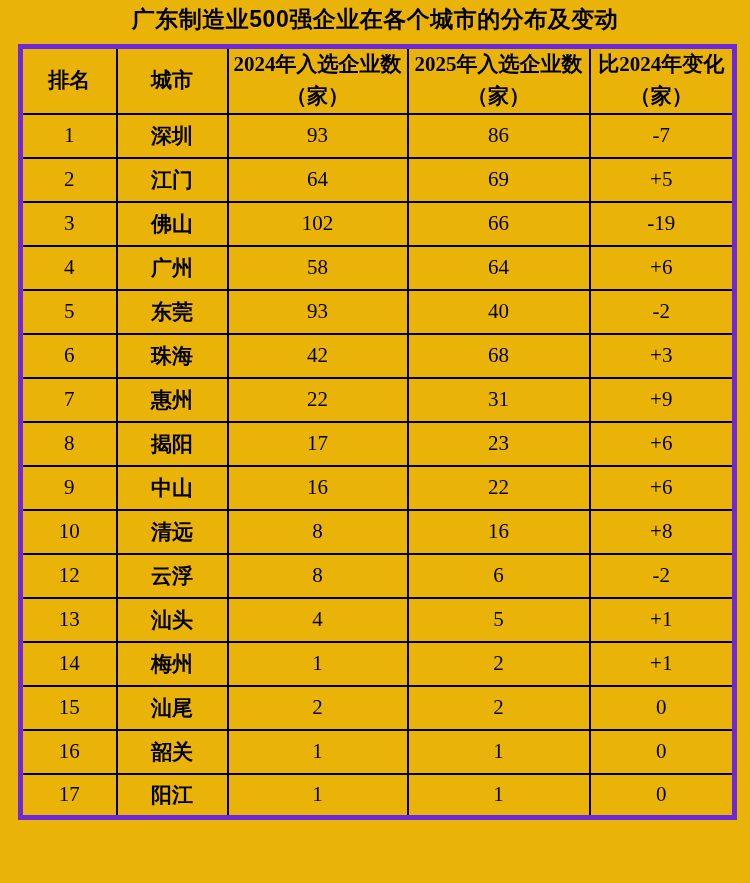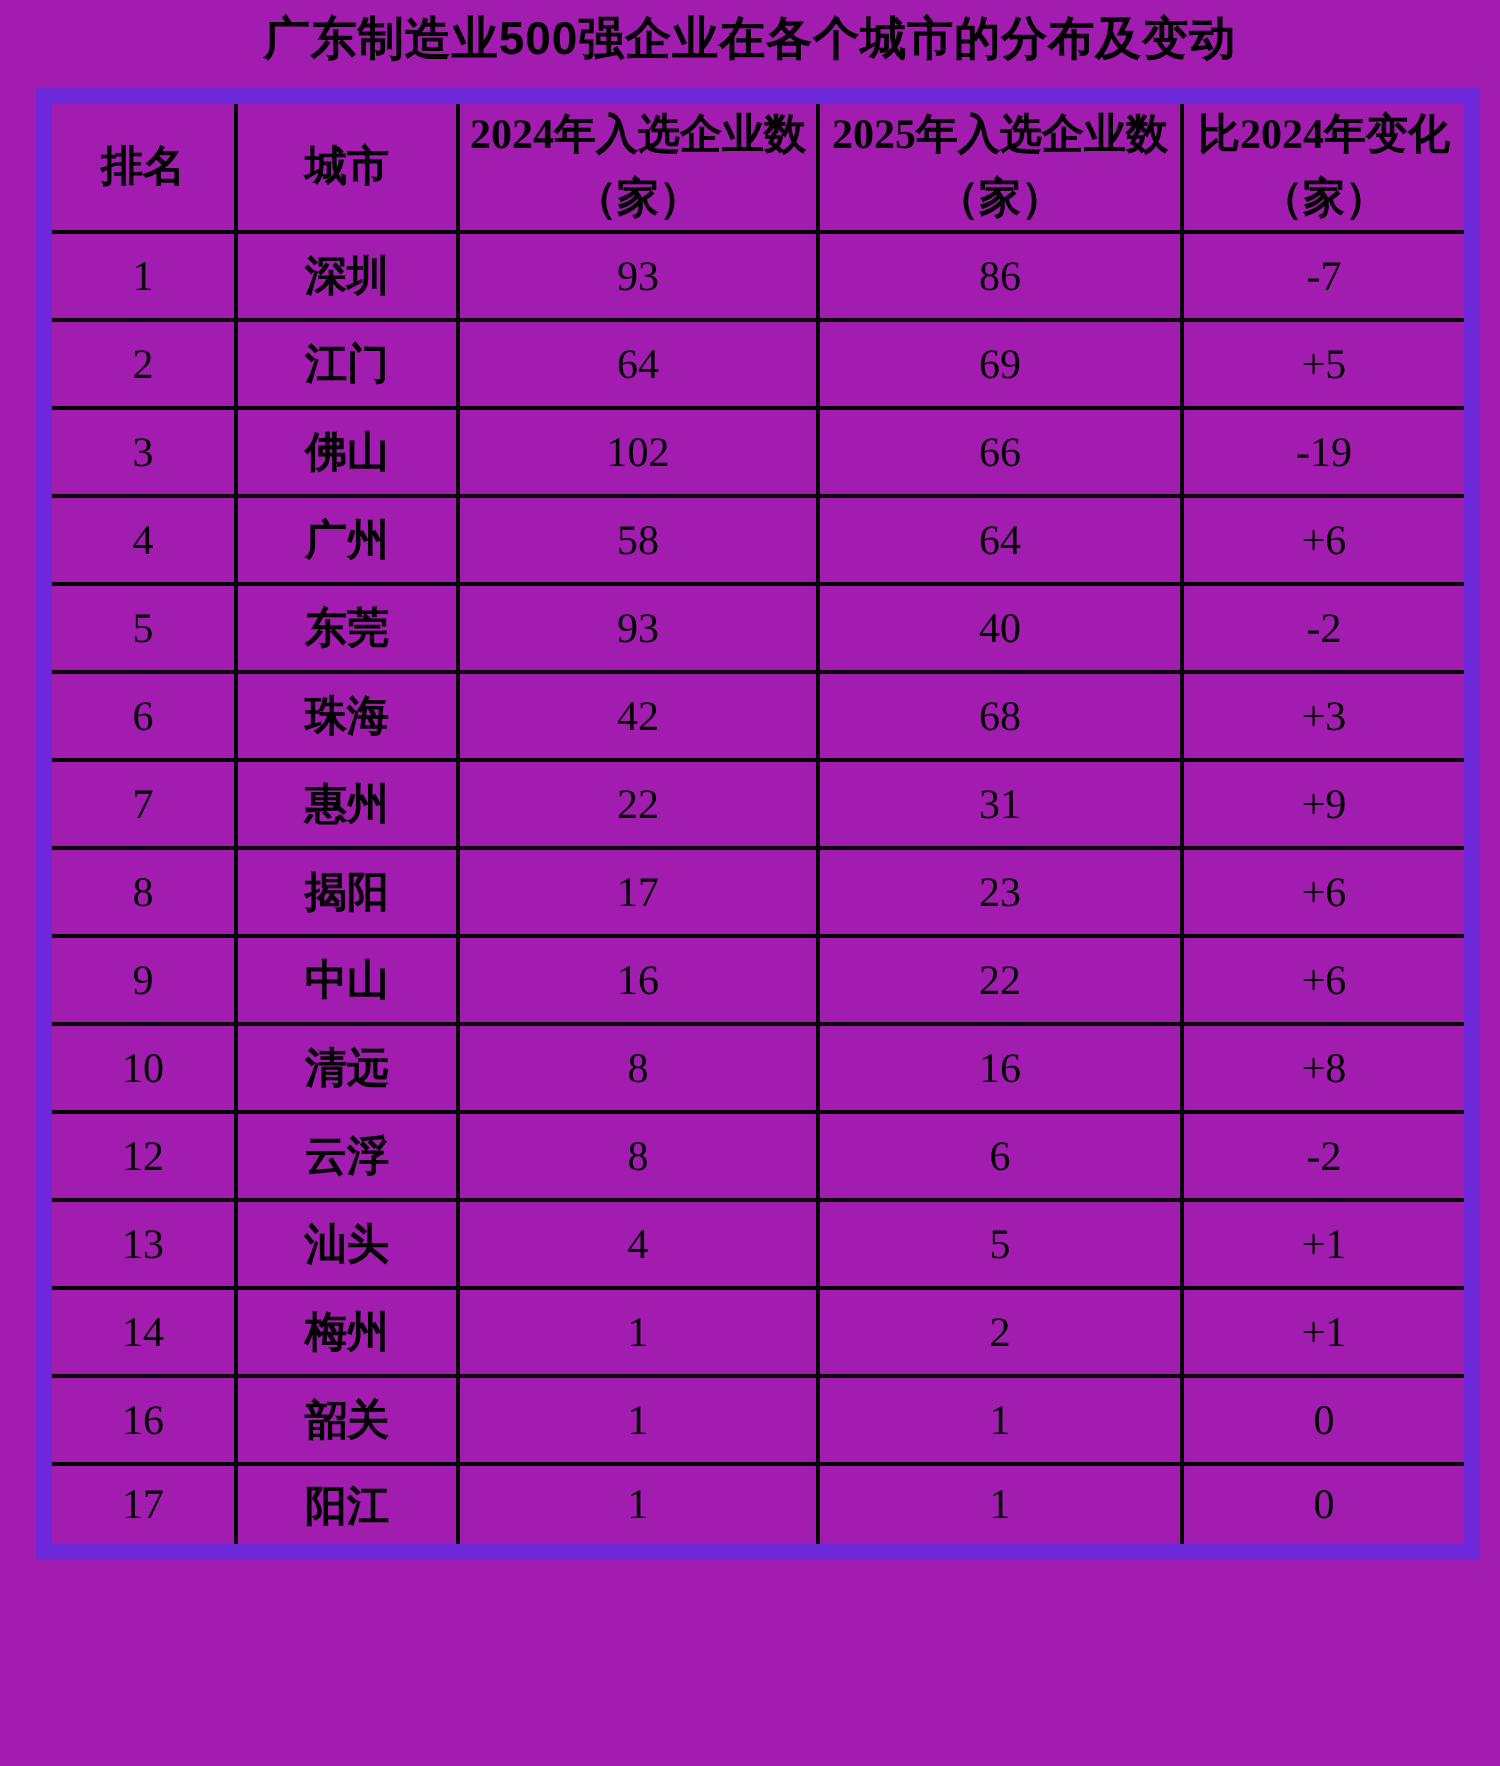--- a/index.html
+++ b/index.html
@@ -6,40 +6,40 @@
     margin: 0;
     padding: 0;
     background: #ffffff;
     width: 750px;
     height: 883px;
     overflow: hidden;
   }
   .page {
     width: 750px;
     height: 883px;
-    background: #a21caf;
+    background: #eab308;
     color: #000000;
   }
   .title {
     margin: 0;
     padding-top: 5px;
     text-align: center;
     font-family: "Liberation Sans", "DejaVu Sans", sans-serif;
     font-size: 23px;
     font-weight: 700;
     line-height: 28px;
     color: #000000;
     letter-spacing: 0.5px;
   }
   table.data-table {
     border-collapse: collapse;
     table-layout: fixed;
     width: 714px;
     margin: 11px 0 0 18px;
-    border: 8px solid #6d28d9;
+    border: 5px solid #6d28d9;
   }
   .data-table th,
   .data-table td {
     border: 2px solid #000000;
     text-align: center;
     vertical-align: middle;
     padding: 0 4px;
     overflow: hidden;
   }
   .data-table thead tr {
@@ -174,20 +174,27 @@
           <td class="num">+1</td>
         </tr>
         <tr>
           <td class="num">14</td>
           <td class="city">梅州</td>
           <td class="num">1</td>
           <td class="num">2</td>
           <td class="num">+1</td>
         </tr>
         <tr>
+          <td class="num">15</td>
+          <td class="city">汕尾</td>
+          <td class="num">2</td>
+          <td class="num">2</td>
+          <td class="num">0</td>
+        </tr>
+        <tr>
           <td class="num">16</td>
           <td class="city">韶关</td>
           <td class="num">1</td>
           <td class="num">1</td>
           <td class="num">0</td>
         </tr>
         <tr>
           <td class="num">17</td>
           <td class="city">阳江</td>
           <td class="num">1</td>

